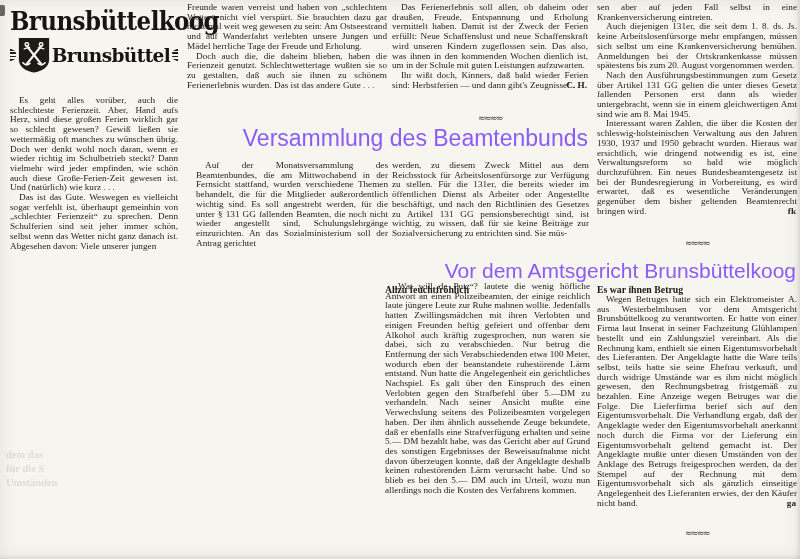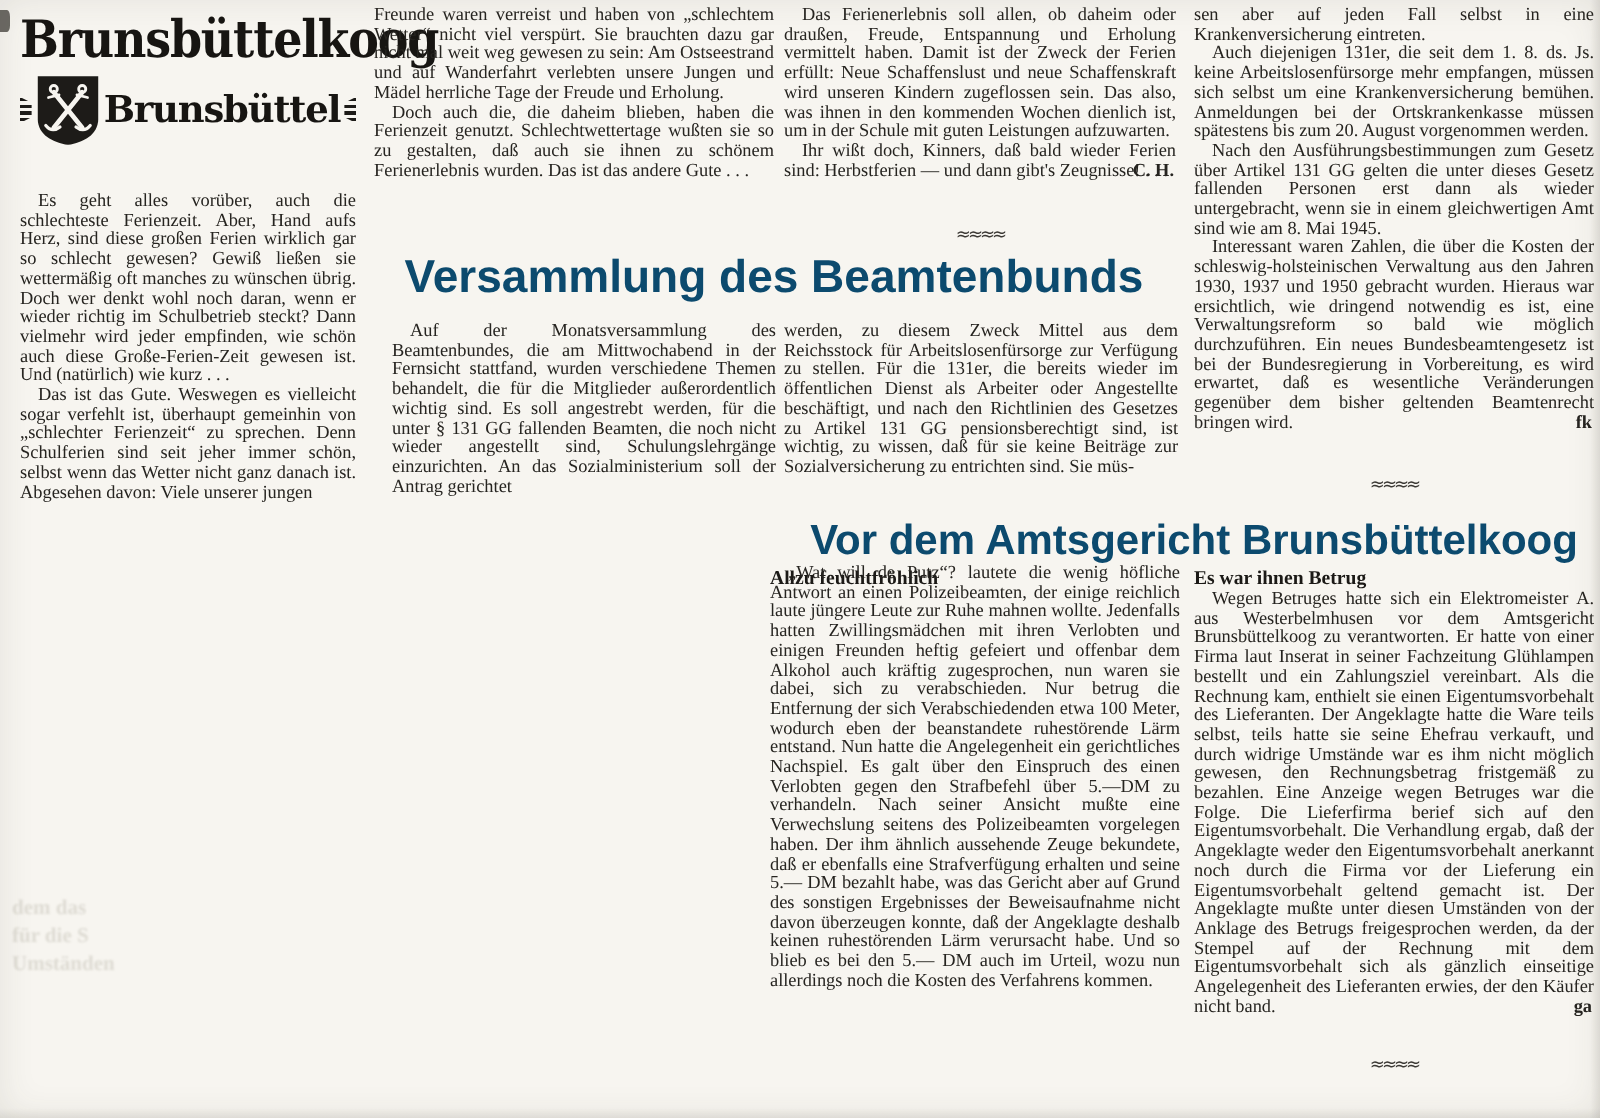--- a/index.html
+++ b/index.html
@@ -14,22 +14,22 @@
   .bodytext { font-size:9.2px; line-height:9.7px; text-align:justify; overflow:hidden; }
   .bodytext p { margin:0; text-indent:9px; }
   .bodytext p.noindent { text-indent:0; }
   .sigline { position:relative; }
   .sig { position:absolute; right:1px; bottom:0; font-weight:bold; font-size:9.2px; }
   .headline-sm {
     margin:0 0 3px 0; font-family:"Liberation Sans", sans-serif; font-weight:bold;
     font-size:15.5px; line-height:17px; text-align:center; color:#1b1916; letter-spacing:0.2px;
   }
   .headline-lg {
-    margin:0; font-family:"Liberation Sans", sans-serif; font-weight:bold;
-    text-align:center; color:#0c4a6e; white-space:nowrap;
+    margin:0; font-family:"Liberation Sans", sans-serif; font-weight:normal;
+    text-align:right; color:#8b5cf6; white-space:nowrap;
   }
   .subhead {
     margin:0; font-weight:bold; font-size:9.8px; text-align:left; color:#1b1916;
   }
   .divider {
     text-align:center; font-size:9px; letter-spacing:-1.5px; color:#3a3733;
     line-height:8px; font-family:"DejaVu Sans", sans-serif;
   }
   
   .mast { text-align:center; color:#171512; }

